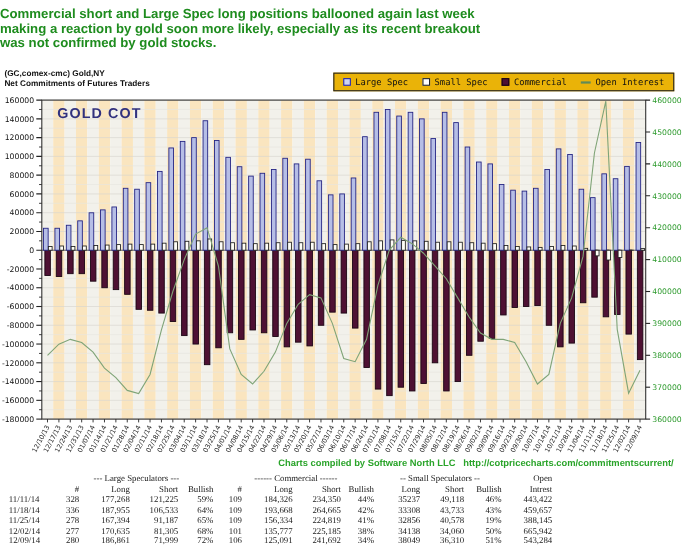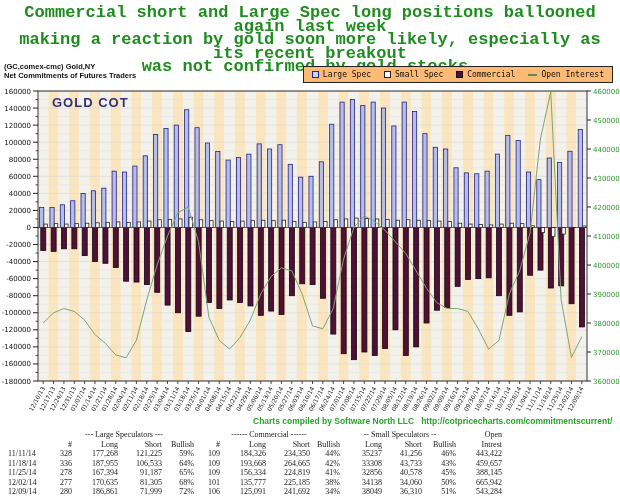--- a/index.html
+++ b/index.html
@@ -1,31 +1,31 @@
 <!DOCTYPE html>
 <html><head>
 <meta charset="utf-8">
 <style>
   html,body{margin:0;padding:0;}
   body{
     width:620px;height:499px;position:relative;overflow:hidden;
     background:#ffffff;font-family:"Liberation Sans",sans-serif;
   }
   .title-block{
-    position:absolute;top:6px;left:0;width:620px;text-align:center;
-    font-weight:bold;font-size:17px;line-height:13.5px;color:#1e8c1e;font-family:Liberation Mono, monospace;
+    position:absolute;top:6px;left:0;width:620px;
+    font-weight:bold;font-size:12px;line-height:13.5px;color:#1e8c1e;
   }
   .chart-header{
     position:absolute;top:62px;left:4px;
     font-weight:bold;font-size:7.5px;line-height:9px;color:#111;
   }
   .legend-box{
     position:absolute;top:66px;right:7px;height:15px;
     display:flex;align-items:center;gap:13px;padding:0 8px;
-    background:#fdba74;border:1px solid #222;
+    background:#eab308;border:1px solid #222;
     font-family:"DejaVu Sans Mono",monospace;font-size:8px;color:#111;
   }
   .legend-item{display:flex;align-items:center;gap:4px;white-space:nowrap;}
   .sw{width:7px;height:7px;display:inline-block;box-sizing:border-box;}
   .sw-large{background:#cdd4f0;border:1px solid #2323a0;}
   .sw-small{background:#ffffff;border:1px solid #222;}
   .sw-comm{background:#4e1133;border:1px solid #1a0513;}
   .sw-oi{width:9px;height:2px;background:#5f8a58;border:none;}
   #chart-svg{position:absolute;left:0;top:84px;}
   .attribution{
@@ -559,21 +559,21 @@
         <td class="date">11/11/14</td>
         <td class="num">328</td>
         <td class="num">177,268</td>
         <td class="num">121,225</td>
         <td class="pct">59%</td>
         <td class="num">109</td>
         <td class="num">184,326</td>
         <td class="num">234,350</td>
         <td class="pct">44%</td>
         <td class="num">35237</td>
-        <td class="num">41,256</td>
+        <td class="num">49,118</td>
         <td class="pct">46%</td>
         <td class="num">443,422</td>
       </tr>
       <tr>
         <td class="date">11/18/14</td>
         <td class="num">336</td>
         <td class="num">187,955</td>
         <td class="num">106,533</td>
         <td class="pct">64%</td>
         <td class="num">109</td>
@@ -590,21 +590,21 @@
         <td class="num">278</td>
         <td class="num">167,394</td>
         <td class="num">91,187</td>
         <td class="pct">65%</td>
         <td class="num">109</td>
         <td class="num">156,334</td>
         <td class="num">224,819</td>
         <td class="pct">41%</td>
         <td class="num">32856</td>
         <td class="num">40,578</td>
-        <td class="pct">45%</td>
+        <td class="pct">19%</td>
         <td class="num">388,145</td>
       </tr>
       <tr>
         <td class="date">12/02/14</td>
         <td class="num">277</td>
         <td class="num">170,635</td>
         <td class="num">81,305</td>
         <td class="pct">68%</td>
         <td class="num">101</td>
         <td class="num">135,777</td>

